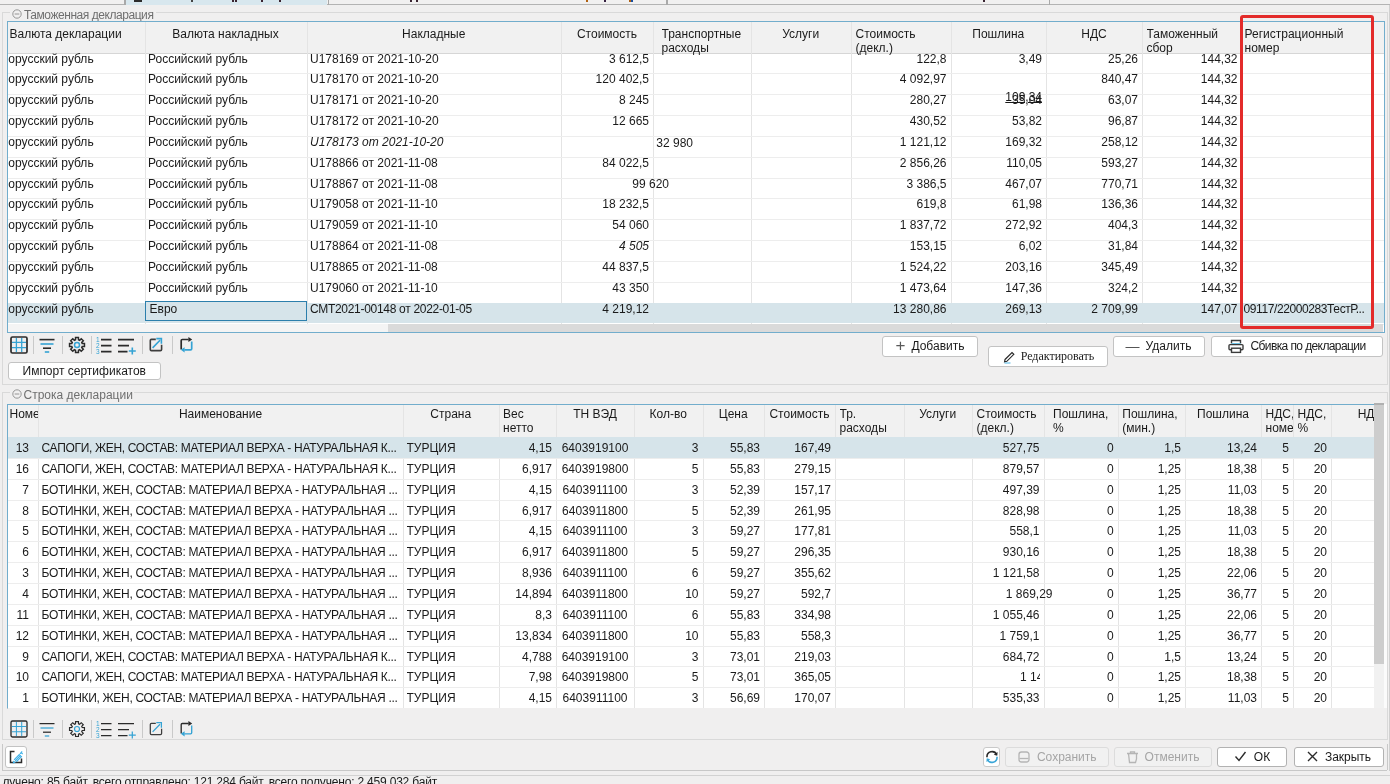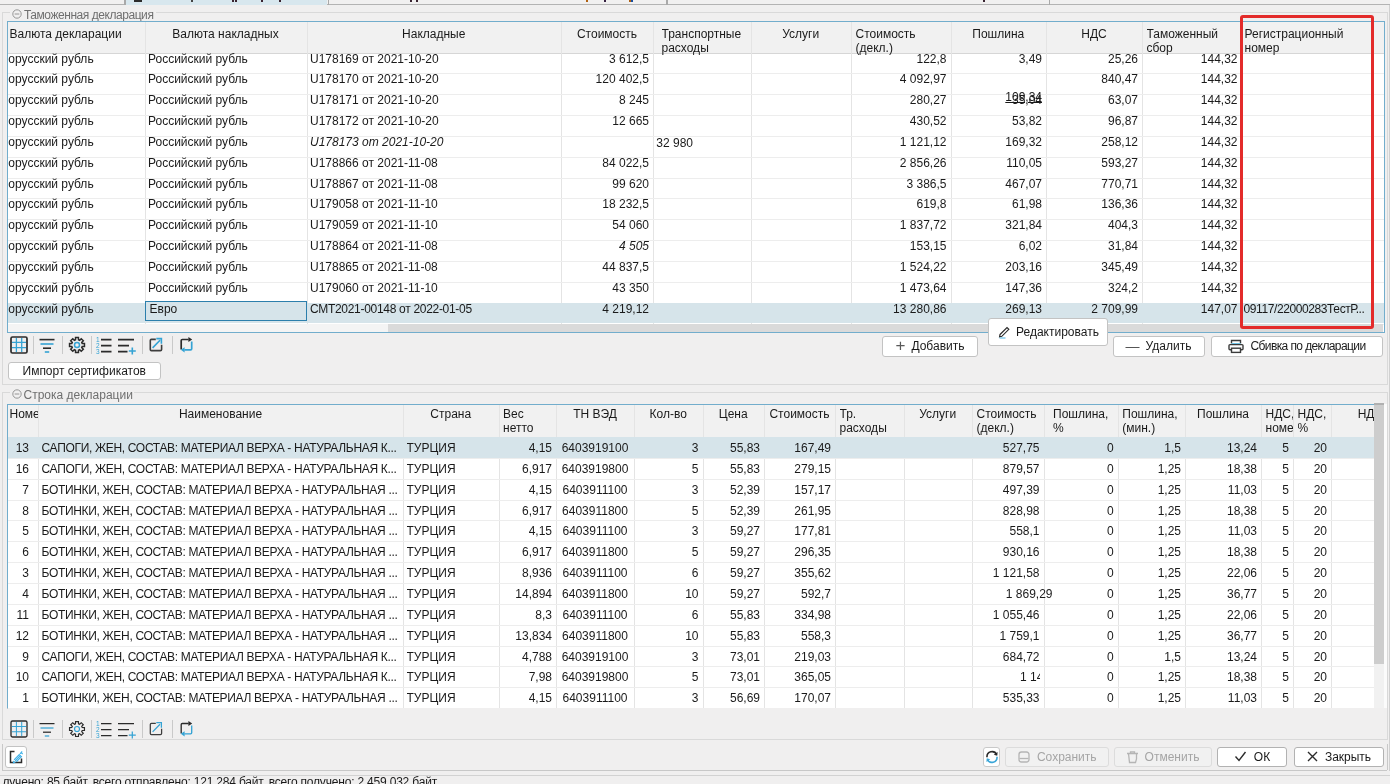--- a/index.html
+++ b/index.html
@@ -129,39 +129,39 @@
 <div class="cell" style="left:148.0px;top:156.75px;width:155.0px;">Российский рубль</div>
 <div class="cell" style="left:310.0px;top:156.75px;width:247.5px;">U178866 от 2021-11-08</div>
 <div class="cell r" style="left:561px;top:156.75px;width:88px;">84 022,5</div>
 <div class="cell r" style="left:851px;top:156.75px;width:95.5px;">2 856,26</div>
 <div class="cell r" style="left:950.5px;top:156.75px;width:91.5px;">110,05</div>
 <div class="cell r" style="left:1046px;top:156.75px;width:92px;">593,27</div>
 <div class="cell r" style="left:1142px;top:156.75px;width:95.5px;">144,32</div>
 <div class="cell" style="left:8.3px;top:177.60px;width:132.5px;">орусский рубль</div>
 <div class="cell" style="left:148.0px;top:177.60px;width:155.0px;">Российский рубль</div>
 <div class="cell" style="left:310.0px;top:177.60px;width:247.5px;">U178867 от 2021-11-08</div>
-<div class="cell r" style="left:561px;top:177.60px;width:88px;">99 620</div>
+<div class="cell r" style="left:581px;top:177.60px;width:88px;">99 620</div>
 <div class="cell r" style="left:851px;top:177.60px;width:95.5px;">3 386,5</div>
 <div class="cell r" style="left:950.5px;top:177.60px;width:91.5px;">467,07</div>
 <div class="cell r" style="left:1046px;top:177.60px;width:92px;">770,71</div>
 <div class="cell r" style="left:1142px;top:177.60px;width:95.5px;">144,32</div>
 <div class="cell" style="left:8.3px;top:198.45px;width:132.5px;">орусский рубль</div>
 <div class="cell" style="left:148.0px;top:198.45px;width:155.0px;">Российский рубль</div>
 <div class="cell" style="left:310.0px;top:198.45px;width:247.5px;">U179058 от 2021-11-10</div>
 <div class="cell r" style="left:561px;top:198.45px;width:88px;">18 232,5</div>
 <div class="cell r" style="left:851px;top:198.45px;width:95.5px;">619,8</div>
 <div class="cell r" style="left:950.5px;top:198.45px;width:91.5px;">61,98</div>
 <div class="cell r" style="left:1046px;top:198.45px;width:92px;">136,36</div>
 <div class="cell r" style="left:1142px;top:198.45px;width:95.5px;">144,32</div>
 <div class="cell" style="left:8.3px;top:219.30px;width:132.5px;">орусский рубль</div>
 <div class="cell" style="left:148.0px;top:219.30px;width:155.0px;">Российский рубль</div>
 <div class="cell" style="left:310.0px;top:219.30px;width:247.5px;">U179059 от 2021-11-10</div>
 <div class="cell r" style="left:561px;top:219.30px;width:88px;">54 060</div>
 <div class="cell r" style="left:851px;top:219.30px;width:95.5px;">1 837,72</div>
-<div class="cell r" style="left:950.5px;top:219.30px;width:91.5px;">321,84</div>
+<div class="cell r" style="left:950.5px;top:219.30px;width:91.5px;">272,92</div>
 <div class="cell r" style="left:1046px;top:219.30px;width:92px;">404,3</div>
 <div class="cell r" style="left:1142px;top:219.30px;width:95.5px;">144,32</div>
 <div class="cell" style="left:8.3px;top:240.15px;width:132.5px;">орусский рубль</div>
 <div class="cell" style="left:148.0px;top:240.15px;width:155.0px;">Российский рубль</div>
 <div class="cell" style="left:310.0px;top:240.15px;width:247.5px;">U178864 от 2021-11-08</div>
 <div class="cell r" style="left:561px;top:240.15px;width:88px;font-style:italic;">4 505</div>
 <div class="cell r" style="left:851px;top:240.15px;width:95.5px;">153,15</div>
 <div class="cell r" style="left:950.5px;top:240.15px;width:91.5px;">6,02</div>
 <div class="cell r" style="left:1046px;top:240.15px;width:92px;">31,84</div>
 <div class="cell r" style="left:1142px;top:240.15px;width:95.5px;">144,32</div>
@@ -228,21 +228,21 @@
     <path d="M5.6 11.9L13 4.2M9.3 2.6h5.1v5.1" fill="none" stroke="#35a3d4" stroke-width="1.6"></path>
   </svg>
 <div style="position:absolute;left:171.5px;top:336px;width:1px;height:18px;background:#c9c9c9;"></div>
 <svg class="abs" style="left:177px;top:336px" width="18" height="18" viewBox="0 0 18 18">
     <path d="M4.2 13.6V4.6Q4.2 3.5 5.3 3.5H11.6" fill="none" stroke="#2b2b2b" stroke-width="1.7"></path>
     <path d="M11.4 0.9L15.2 3.5L11.4 6.1Z" fill="#2b2b2b" stroke="none"></path>
     <path d="M14.7 5.4v7.3Q14.7 13.8 13.6 13.8H7.4" fill="none" stroke="#35a3d4" stroke-width="1.7"></path>
     <path d="M7.6 11.2L3.8 13.8L7.6 16.4Z" fill="#35a3d4" stroke="none"></path>
   </svg>
 <div class="btn" style="left:882px;top:335.5px;width:96px;height:21px;"><span style="color:#5a5a5a;font-size:17px;margin-right:6px;font-weight:400;position:relative;top:-0.5px;">+</span>Добавить</div>
-<div class="btn" style="left:988px;top:318px;width:120px;height:28px;"><svg width="14" height="14" viewBox="0 0 14 14" style="margin-right:5px">
+<div class="btn" style="left:988px;top:346px;width:120px;height:21px;font-family:Liberation Serif, serif;"><svg width="14" height="14" viewBox="0 0 14 14" style="margin-right:5px">
       <path d="M3 9.5L10 2.5l1.8 1.8L4.8 11.3 2.6 11.9z" fill="none" stroke="#2b2b2b" stroke-width="1.2"></path>
       <path d="M2.5 13h6" stroke="#8fd0ee" stroke-width="1.6"></path>
     </svg>Редактировать</div>
 <div class="btn" style="left:1112.5px;top:335.5px;width:92px;height:21px;"><span style="color:#555;font-size:14px;margin-right:6px;">—</span>Удалить</div>
 <div class="btn" style="left:1211px;top:335.5px;width:172px;height:21px;">
     <svg width="16" height="15" viewBox="0 0 16 15" style="margin-right:6px">
       <path d="M3.5 4.5V1.5h9v3" fill="none" stroke="#3b3b3b" stroke-width="1.4"></path>
       <path d="M3.5 4.8h9" stroke="#6fc2e4" stroke-width="1.6"></path>
       <rect x="1" y="5.6" width="14" height="5.2" rx="1" fill="none" stroke="#3b3b3b" stroke-width="1.4"></rect>
       <rect x="3.5" y="9.2" width="9" height="4.2" fill="#fff" stroke="#3b3b3b" stroke-width="1.4"></rect>

